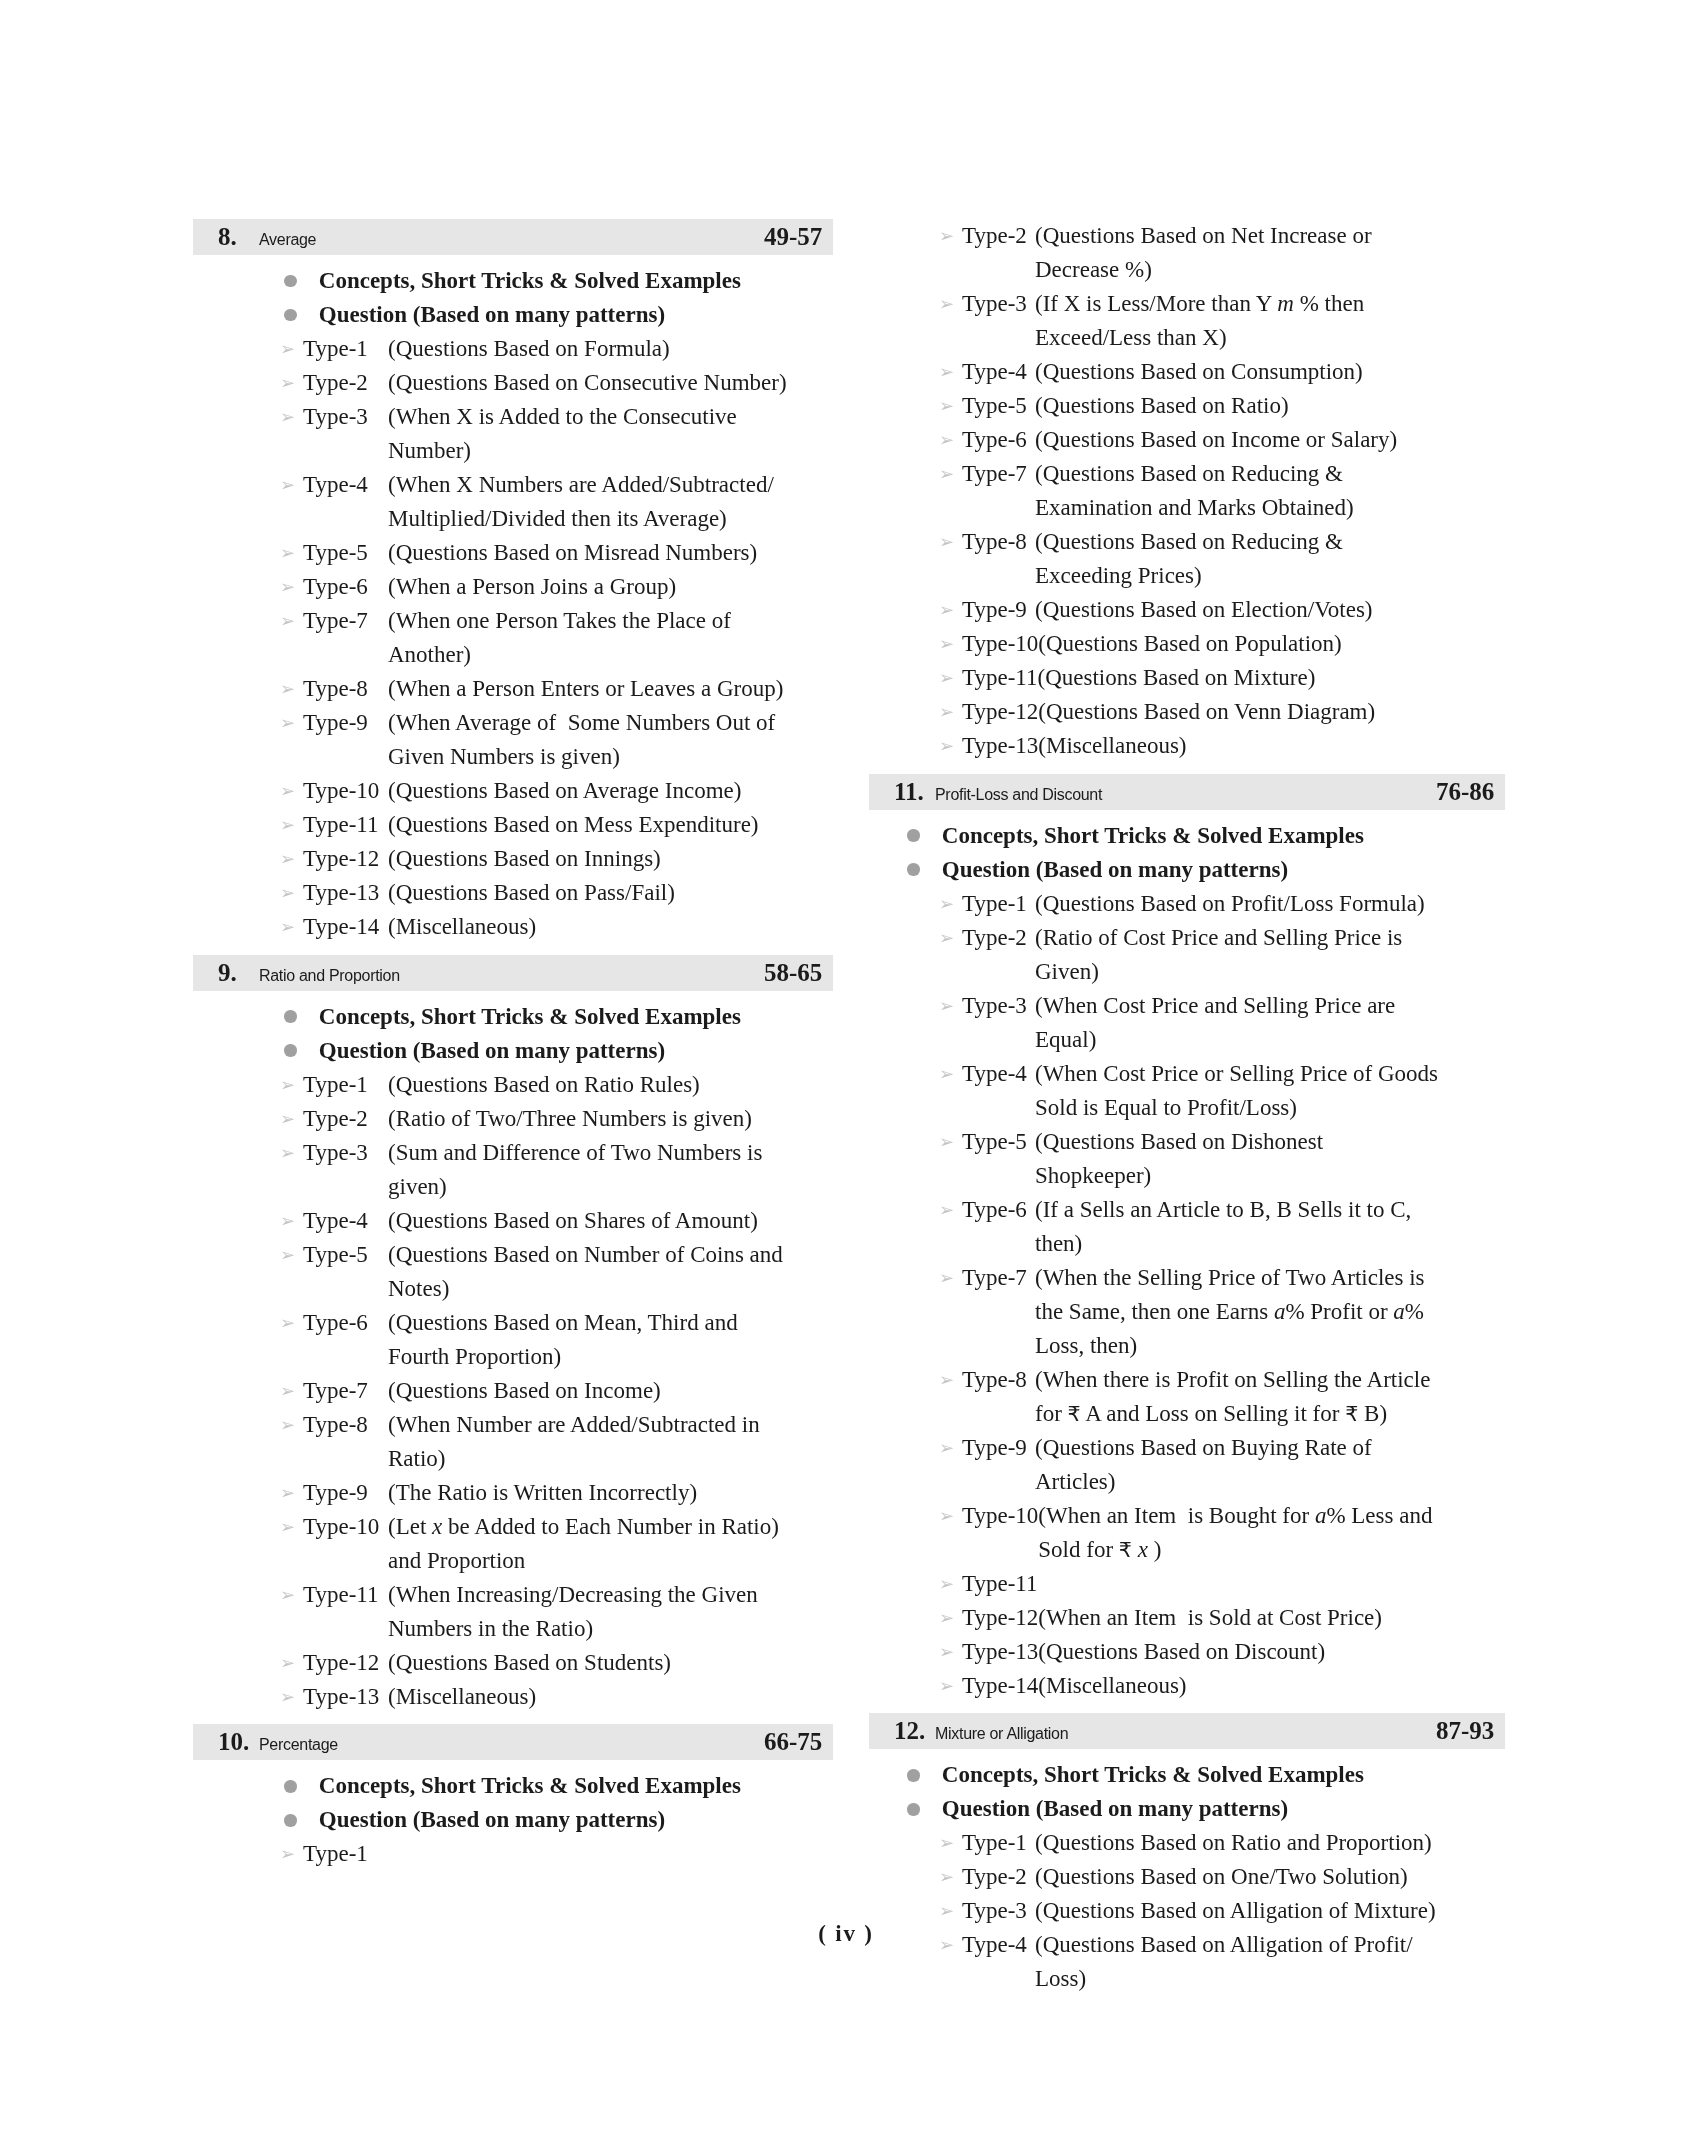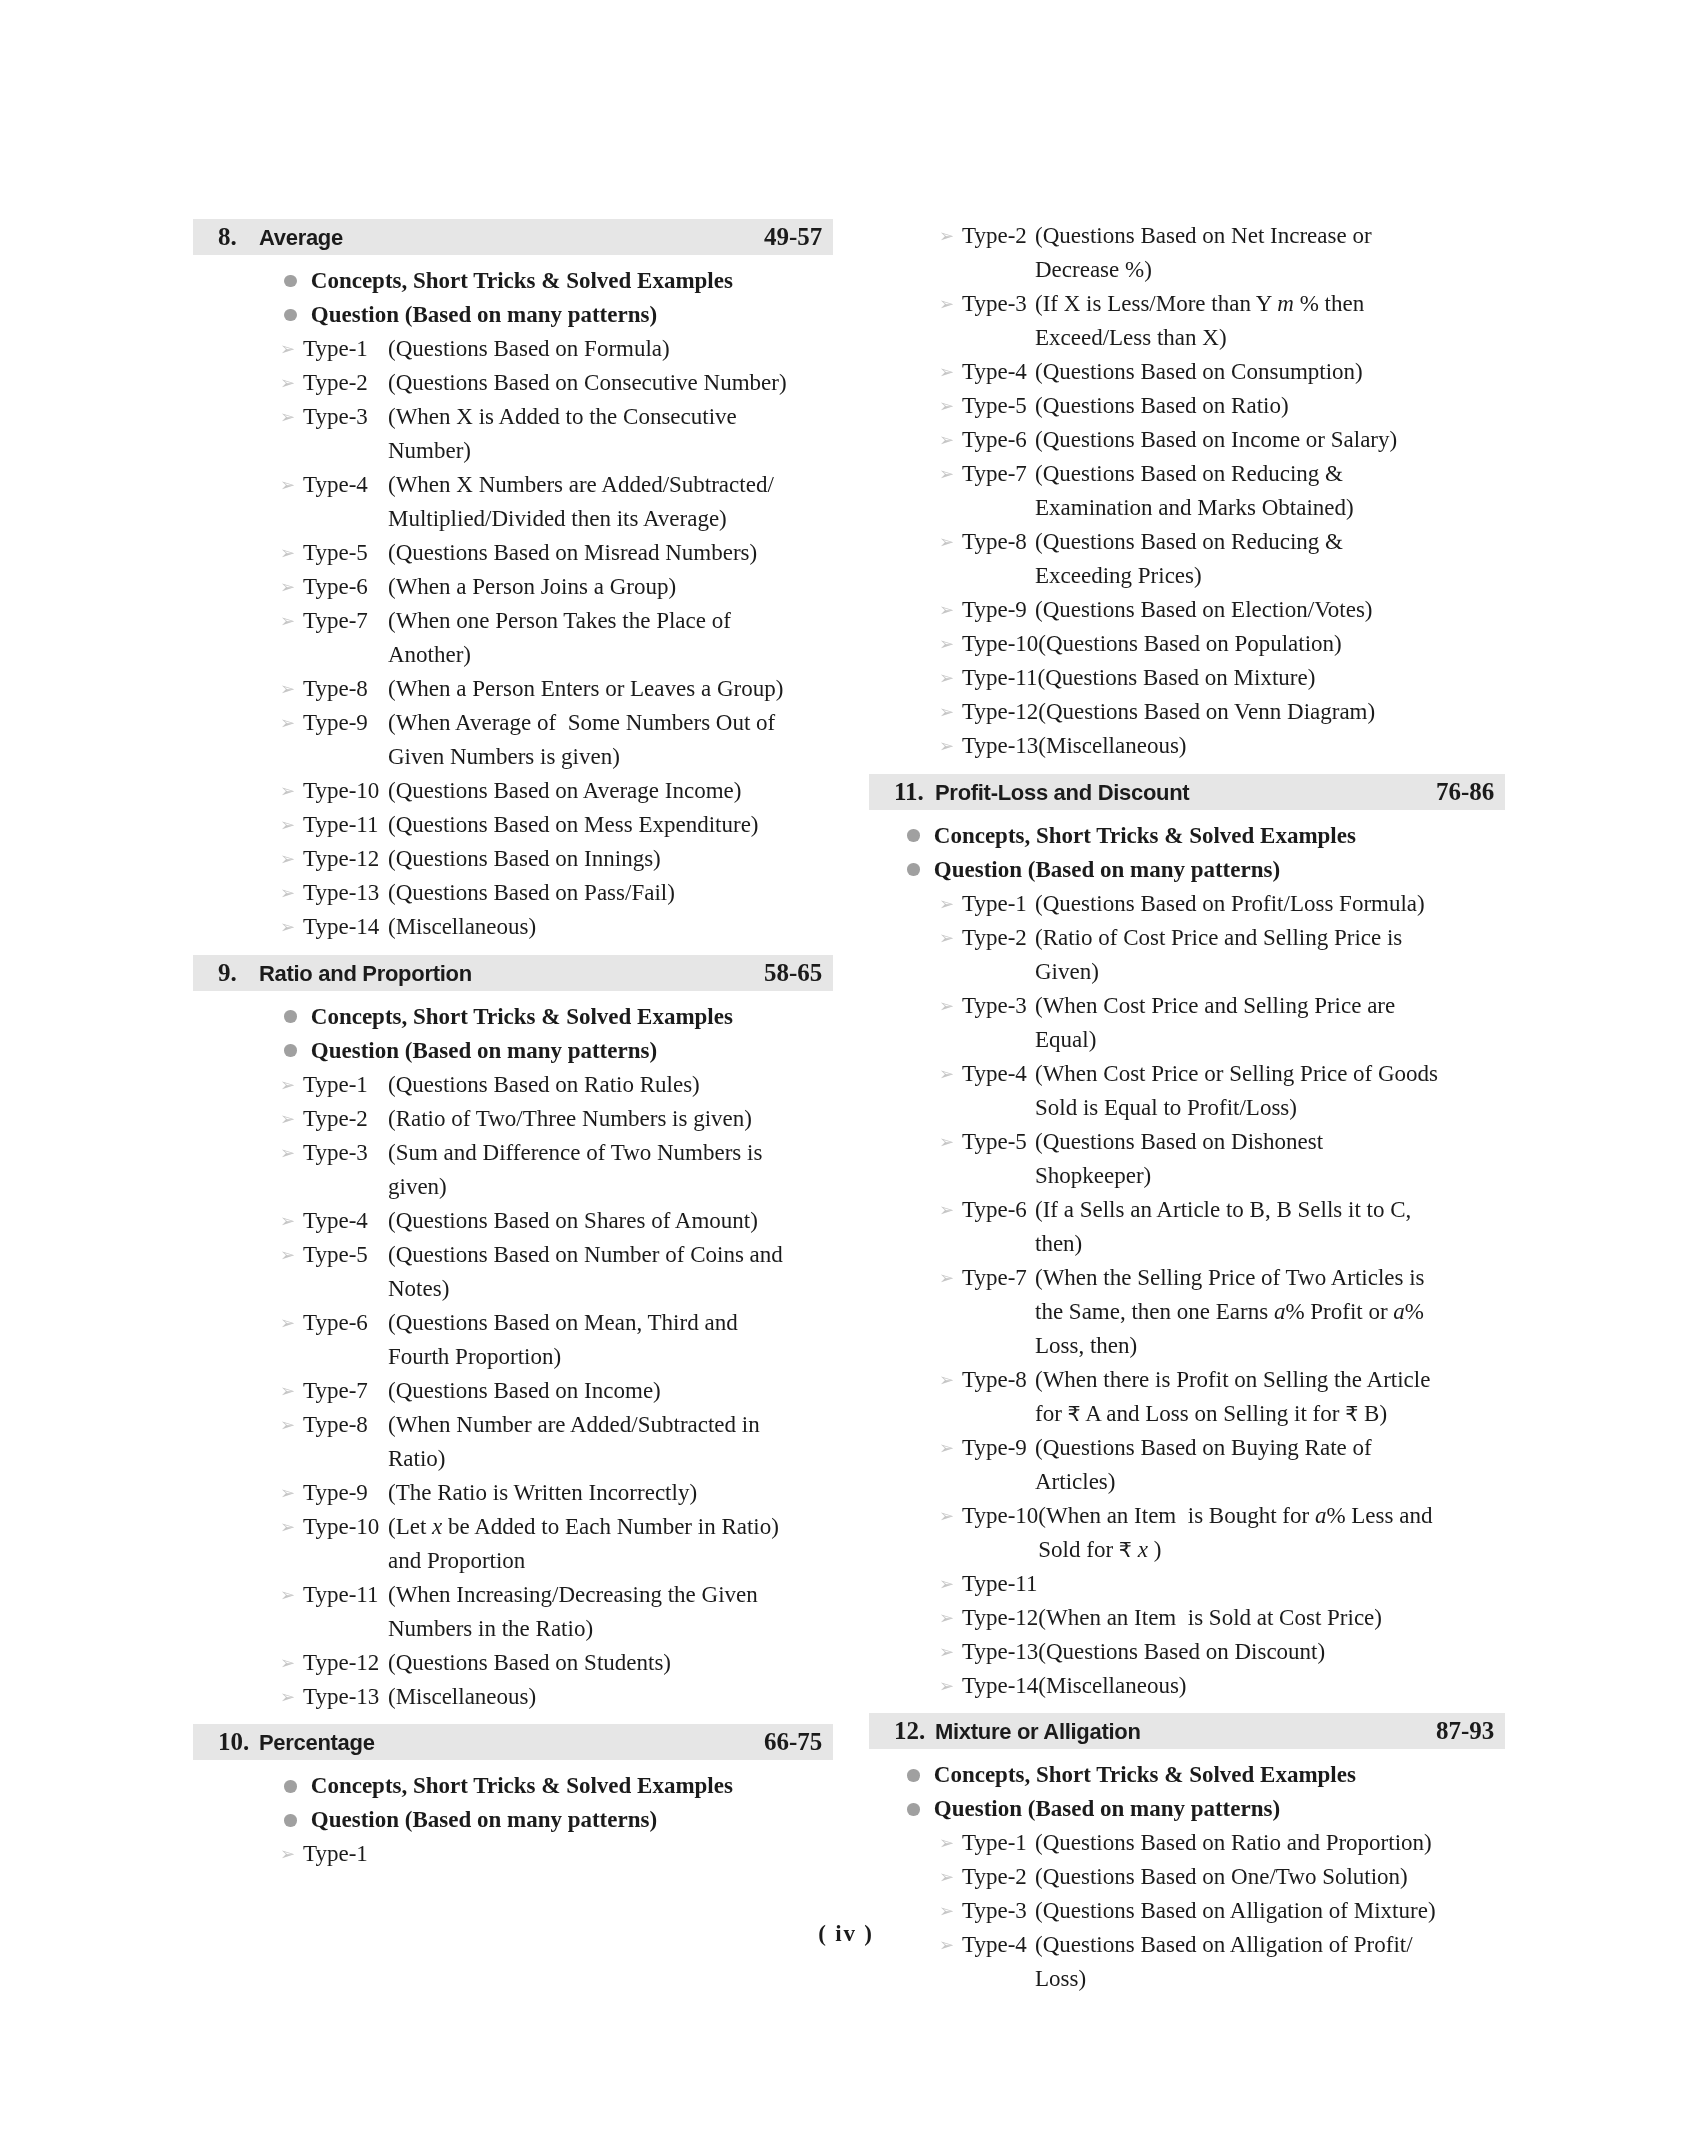--- a/index.html
+++ b/index.html
@@ -33,34 +33,35 @@
   }
   .col-right .sec-header{}
   .sec-header:first-child{margin-top:0;}
   .sec-num{
     font-family:"Liberation Serif",serif;
     font-weight:bold;font-size:25px;
     min-width:41px;
   }
   .sec-title{
     font-family:"Liberation Sans",sans-serif;
-    font-weight:bold;font-size:22px;
+    font-weight:normal;font-size:16px;
     letter-spacing:-0.3px;
   }
   .sec-pages{
     margin-left:auto;
     font-family:"Liberation Serif",serif;
     font-weight:bold;font-size:25px;
   }
 
   
   .bullet-row{
     display:flex;
     line-height:34px;
     padding-left:91px;
+    gap:8px;
   }
   .col-right .bullet-row{padding-left:38px;}
   .bullet-dot{
     flex:0 0 auto;
     width:12.5px;height:12.5px;border-radius:50%;
     background:var(--bullet,#a0a0a0);
     margin:10.7px 14.3px 0 0;
   }
   .bullet-text{font-weight:bold;}
 

